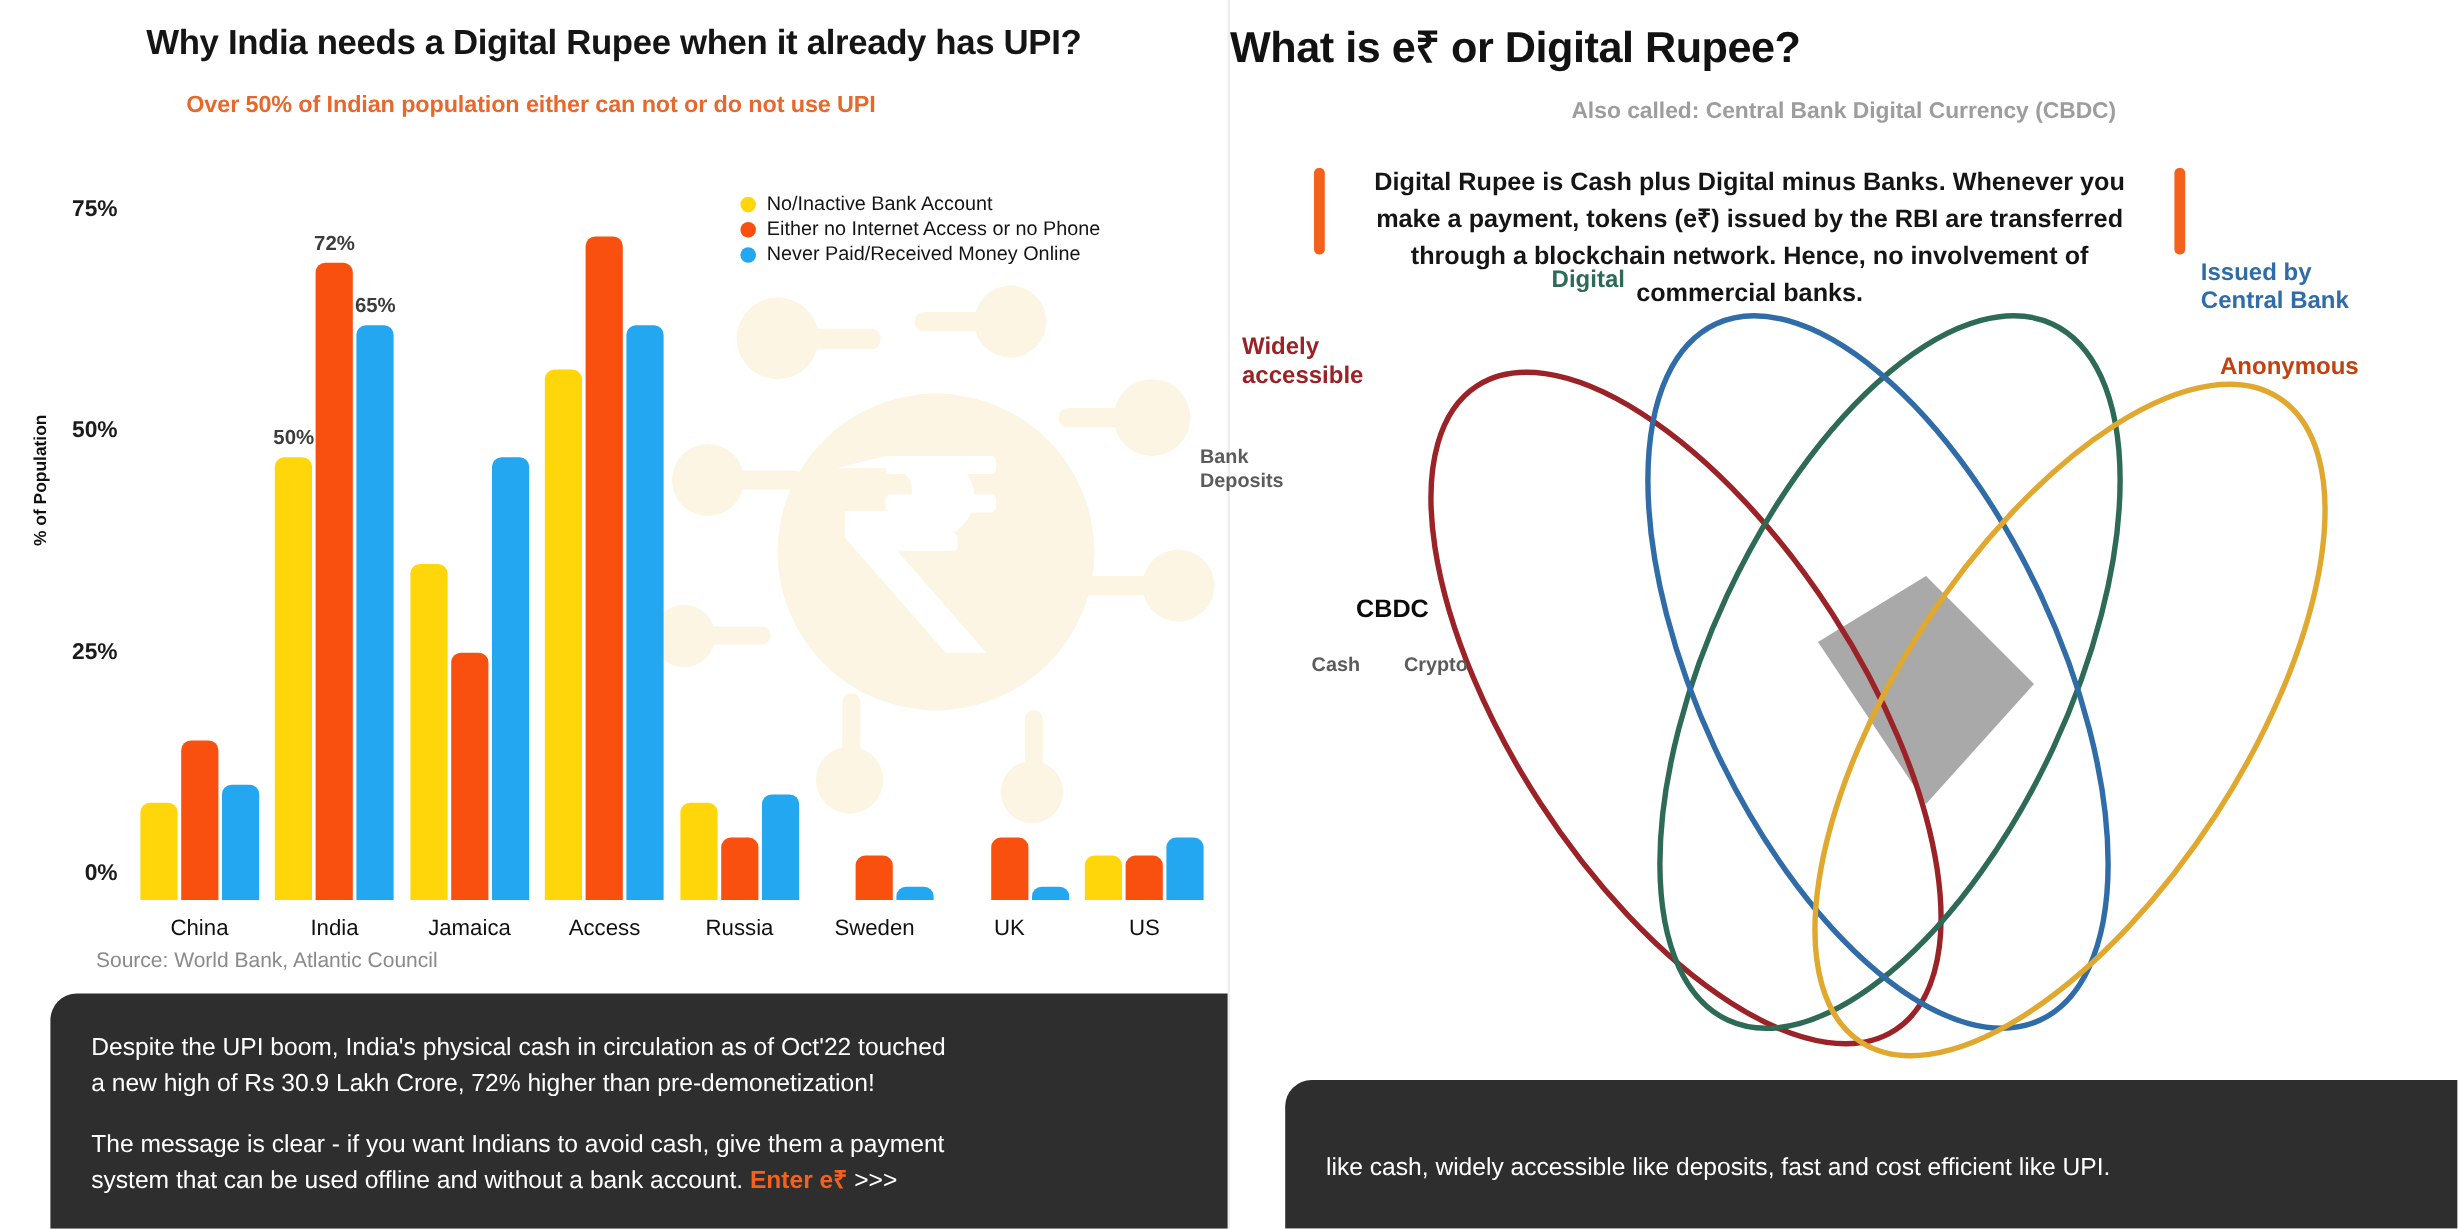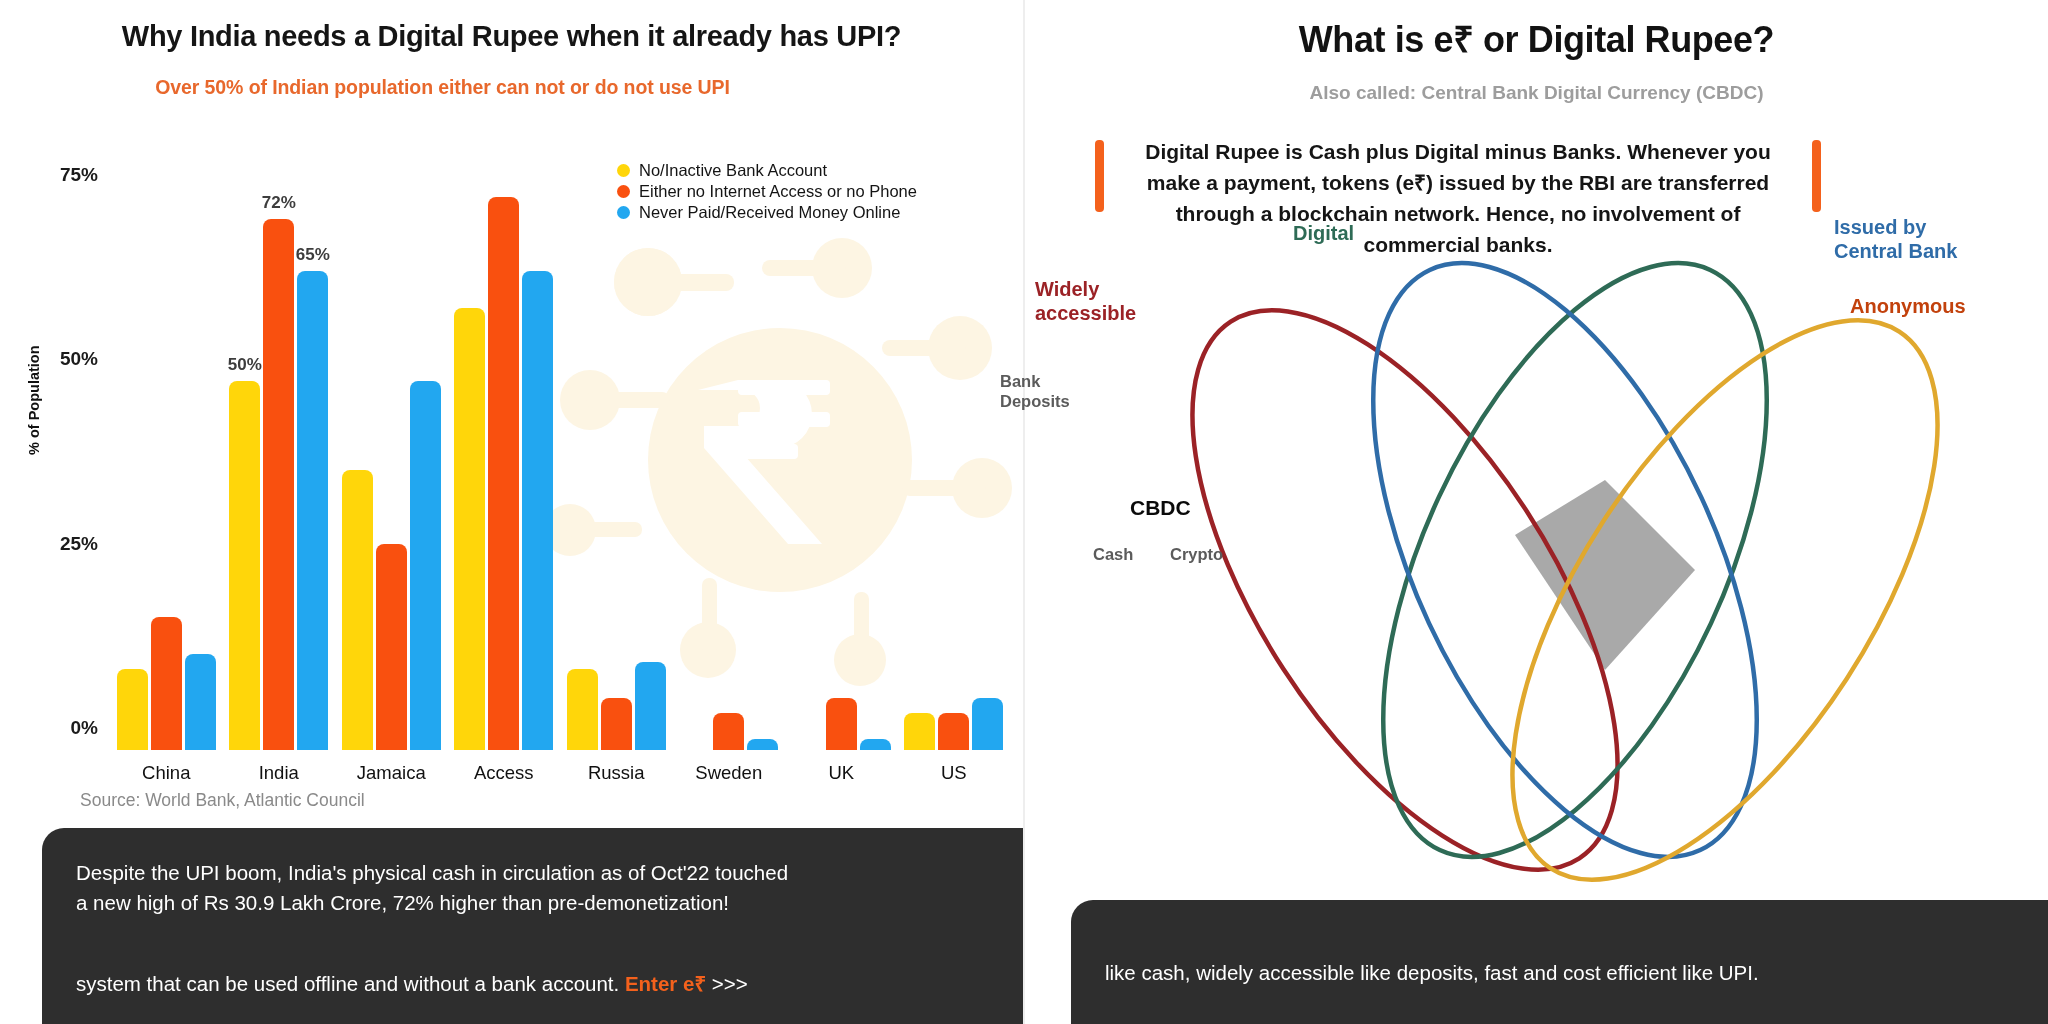--- a/index.html
+++ b/index.html
@@ -80,21 +80,21 @@
     border-radius: 22px 22px 0 0;
     padding: 30px 34px 0 34px;
   }
   #left-dark p { font-size: 20.5px; line-height: 1.46; font-weight: 400; }
   #left-dark .gap { height: 21px; }
   .accent-orange { color: #F4611C; font-weight: 700; }
 
   
   #right { position: absolute; left: 1025px; top: 0; width: 1023px; height: 1024px; overflow: hidden; }
   #right-title {
-    position: absolute; left: 0; top: 14px; width: 1023px; text-align: center;
+    position: absolute; left: 0; top: 14px; width: 1023px; text-align: left;
     font-size: 36px; font-weight: 700; color: #121212; letter-spacing: -0.4px;
   }
   #right-sub {
     position: absolute; left: 0; top: 82px; width: 1023px; text-align: center;
     font-size: 19px; font-weight: 700; color: #9d9d9d;
   }
   #intro-wrap { position: absolute; left: 0; top: 136px; width: 866px; }
   .quote-bar {
     position: absolute; top: 4px; width: 9px; height: 72px;
     background: #F4611C; border-radius: 4px;
@@ -244,21 +244,21 @@
 
     <div id="source">Source: World Bank, Atlantic Council</div>
 
     <div class="dark-box" id="left-dark">
       <p>
         <span>Despite the UPI boom, India's physical cash in circulation as of Oct'22 touched</span><br>
         <span>a new high of Rs 30.9 Lakh Crore, 72% higher than pre-demonetization!</span>
       </p>
       <div class="gap"></div>
       <p>
-        <br>
+        <span>The message is clear - if you want Indians to avoid cash, give them a payment</span><br>
         <span>system that can be used offline and without a bank account. </span><span class="accent-orange">Enter e₹</span><span> &gt;&gt;&gt;</span>
       </p>
     </div>
   </div>
 
   <div id="right">
     <div id="right-title">What is e₹ or Digital Rupee?</div>
     <div id="right-sub">Also called: Central Bank Digital Currency (CBDC)</div>
 
     <div id="intro-wrap">

